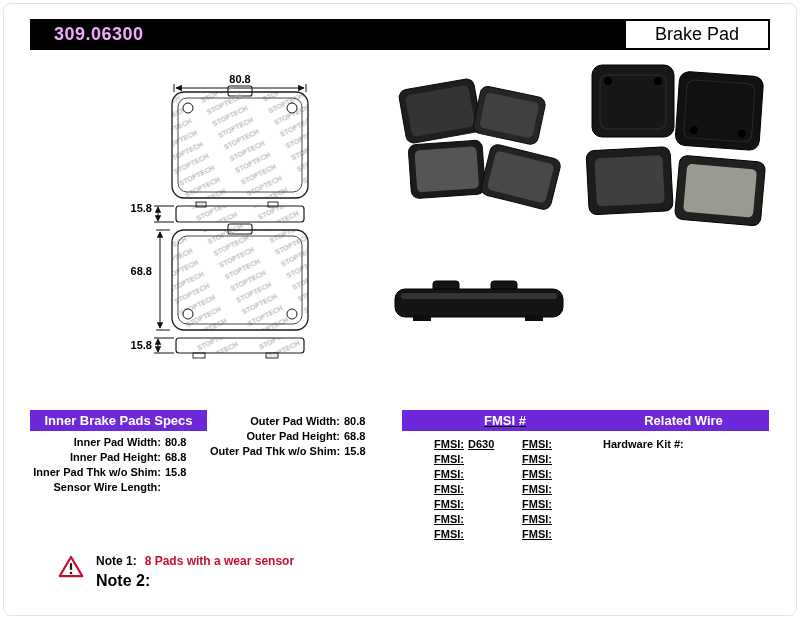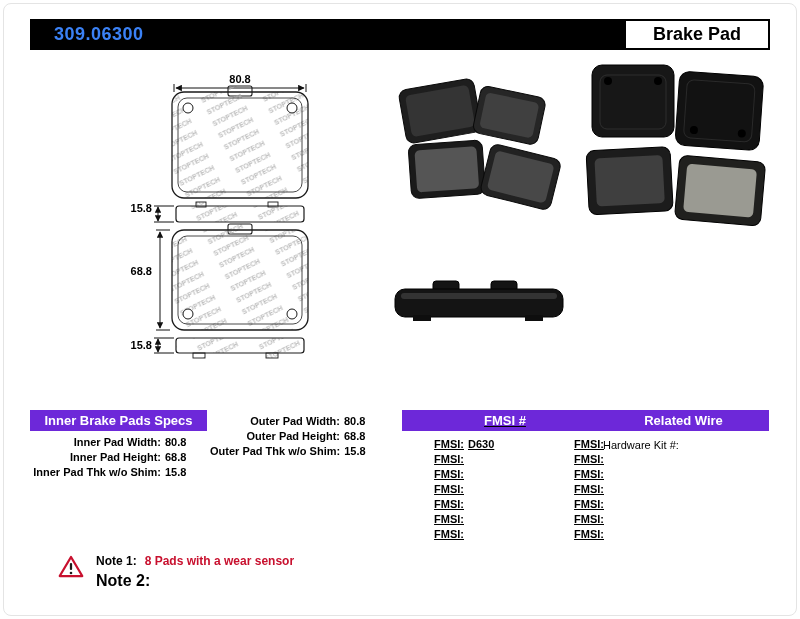--- a/index.html
+++ b/index.html
@@ -2,42 +2,42 @@
 <html><head>
 <meta charset="utf-8">
 <style>
   html,body{margin:0;padding:0;background:#fff;}
   .page{position:relative;width:800px;height:619px;background:#fff;overflow:hidden;
         font-family:"Liberation Sans",sans-serif;color:#000;}
   .frame{position:absolute;inset:3px;border:1px solid #e4e4e4;border-radius:8px;pointer-events:none;}
 
   
   .hdr{position:absolute;left:30px;top:19px;width:740px;height:31px;background:#000;}
-  .part{position:absolute;left:24px;top:0;height:31px;line-height:31px;color:#3b82f6;
+  .part{position:absolute;left:24px;top:0;height:31px;line-height:31px;color:#f0abfc;
         font-weight:bold;font-size:18px;letter-spacing:.5px;}
   .prod-box{position:absolute;right:2px;top:2px;bottom:2px;width:142px;background:#fff;
-        display:flex;align-items:center;justify-content:center;font-weight:bold;font-size:18px;}
+        display:flex;align-items:center;justify-content:center;font-weight:normal;font-size:18px;}
 
   
   .draw{position:absolute;left:118px;top:62px;width:230px;height:320px;}
   .photos{position:absolute;left:380px;top:55px;width:400px;height:290px;}
   svg text{font-family:"Liberation Sans",sans-serif;}
 
   
   .col{position:absolute;top:410px;}
   .col-hdr{background:#6d28d9;color:#fff;font-weight:bold;font-size:13px;text-align:center;
         height:21px;line-height:21px;}
   .rows{padding-top:5px;}
   .row{display:flex;justify-content:flex-end;height:15px;font-size:11px;font-weight:bold;
         align-items:flex-start;padding-right:2px;}
   .row .lbl{white-space:nowrap;}
   .row .val{width:40px;padding-left:4px;white-space:nowrap;}
-  .row-left{display:flex;justify-content:flex-start;height:15px;font-size:11px;font-weight:normal;
-        align-items:flex-end;padding-left:5px;}
-  .frow{display:flex;height:15px;font-size:11px;font-weight:bold;align-items:center;justify-content:space-between;}
+  .row-left{display:flex;justify-content:flex-start;height:15px;font-size:11px;font-weight:bold;
+        align-items:center;padding-left:5px;}
+  .frow{display:flex;height:15px;font-size:11px;font-weight:bold;align-items:center;}
   .fc{display:flex;}
   .fc1{width:106px;}
   .fc1 .flbl{width:62px;text-align:right;white-space:nowrap;}
   .fc2 .flbl{width:44px;text-align:right;white-space:nowrap;}
   .fval{padding-left:4px;white-space:nowrap;}
 
   
   .notes{position:absolute;left:56px;top:551px;width:420px;height:50px;}
   .warn{position:absolute;left:2px;top:4px;width:26px;height:23px;}
   .note-line1{position:absolute;left:40px;top:3px;display:flex;font-size:12px;font-weight:bold;text-align:right;}
@@ -185,20 +185,24 @@
           <span class="val">80.8</span>
         </div>
         <div class="row">
           <span class="lbl">Inner Pad Height:</span>
           <span class="val">68.8</span>
         </div>
         <div class="row">
           <span class="lbl">Inner Pad Thk w/o Shim:</span>
           <span class="val">15.8</span>
         </div>
+        <div class="row">
+          <span class="lbl">Sensor Wire Length:</span>
+          <span class="val"></span>
+        </div>
       </div>
     </div>
 
     <div class="col" style="left:210px;width:176px;">
       <div class="rows">
         <div class="row">
           <span class="lbl">Outer Pad Width:</span>
           <span class="val">80.8</span>
         </div>
         <div class="row">

